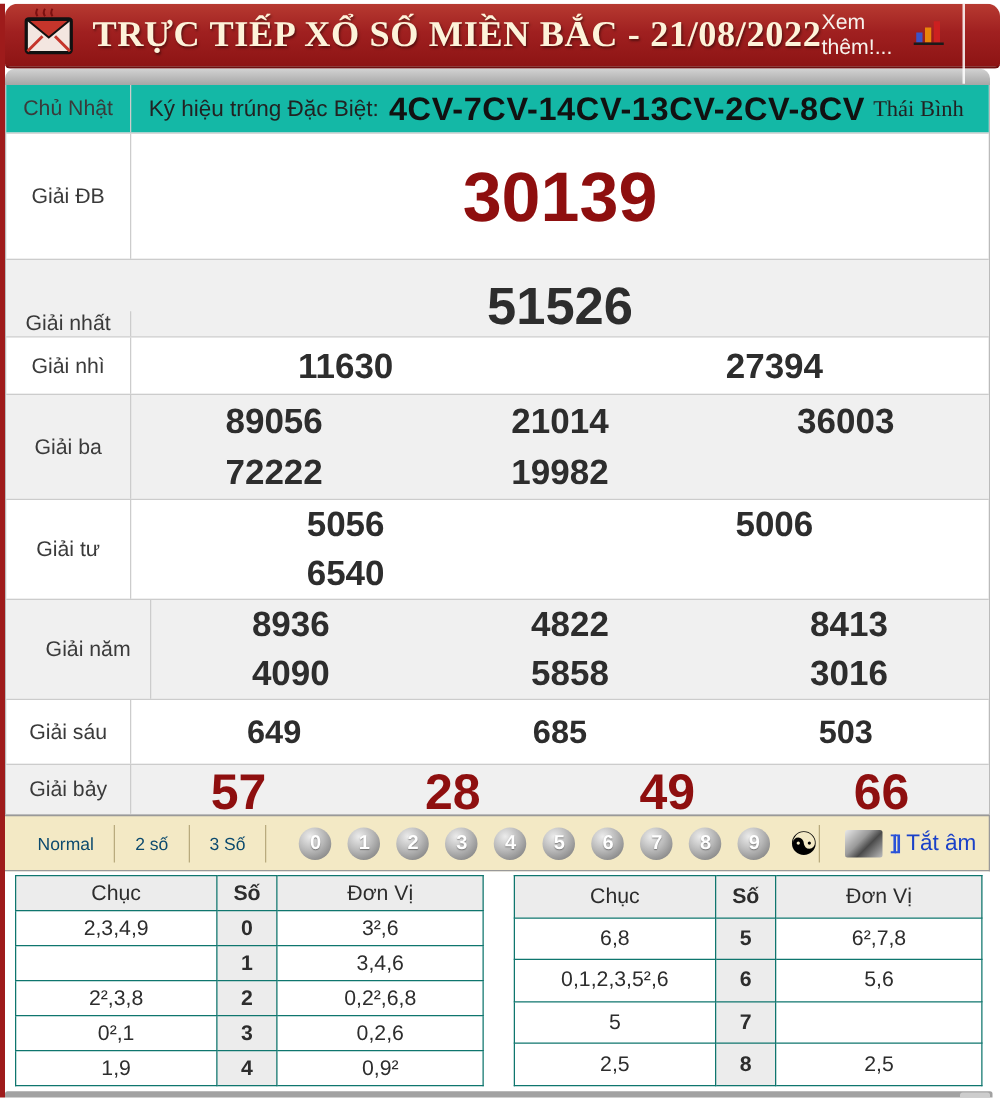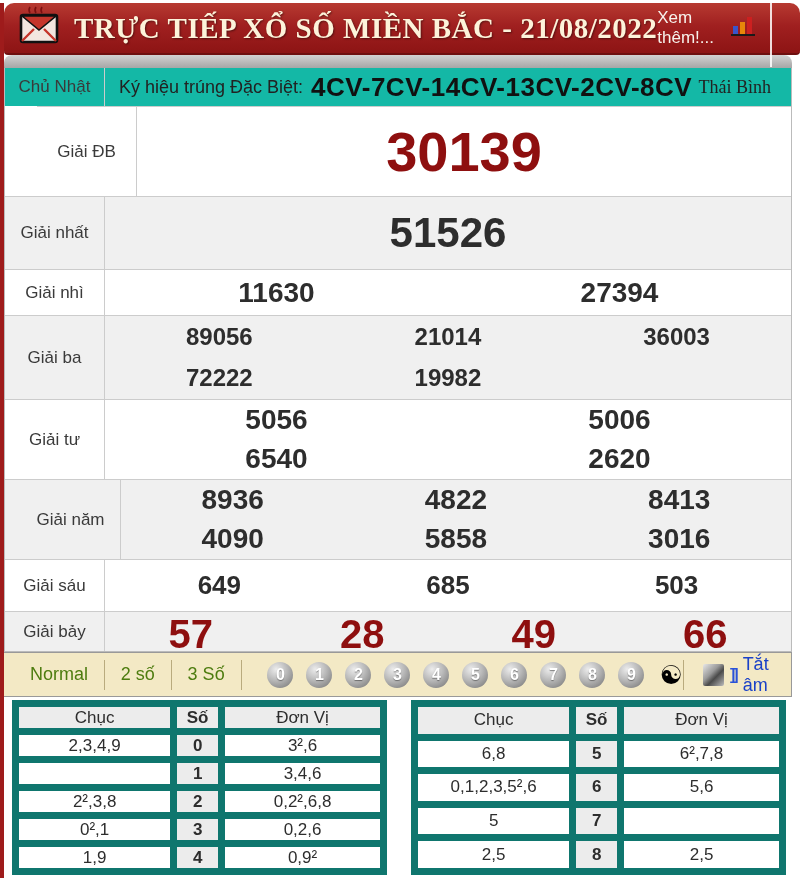--- a/index.html
+++ b/index.html
@@ -29,51 +29,51 @@
     font-size:17px; color:#3a3a3a; text-align:center; }
   .pvals { flex:1; display:flex; flex-wrap:wrap; align-items:center; }
   .pvals span { text-align:center; color:#2d2d2d; font-weight:bold; }
   .gray { background:#f0f0f0; }
   .dayrow { background:#14b8a6; height:38px; }
   .dayrow .pvals { padding:0 14px; flex-wrap:nowrap; }
   .sign-label { font-weight:normal !important; font-size:18px; color:#222 !important; margin-right:8px; }
   .sign-value { font-size:26px; color:#111 !important; letter-spacing:.5px; }
   .province { margin-left:auto; font-family:"Liberation Serif", serif; font-weight:normal !important;
     font-size:18px; color:#222 !important; padding-right:6px; }
-  .r-db { height:90px;margin-left:32px; } .r-db span { width:100%; font-size:56px; color:#8e0f0f; }
-  .r-1  { height:73px; } .r-1 span { width:100%; font-size:42px; }
+  .r-db { height:101px; } .r-db span { width:100%; font-size:56px; color:#8e0f0f; }
+  .r-1  { height:62px;align-items:flex-end; } .r-1 span { width:100%; font-size:42px; }
   .r-2  { height:46px; } .r-2 span { width:50%; font-size:28px; }
-  .r-3  { height:84px; } .r-3 span { width:33.33%; font-size:24px; line-height:40px; }
+  .r-3  { height:84px; } .r-3 span { width:33.33%; font-size:28px; line-height:40px; }
   .r-4  { height:80px; } .r-4 span { width:50%; font-size:28px; line-height:38px; }
   .r-5  { height:80px;padding-left:16px; } .r-5 span { width:33.33%; font-size:28px; line-height:38px; }
   .r-6  { height:52px; } .r-6 span { width:33.33%; font-size:26px; }
   .r-7  { height:40px; } .r-7 span { width:25%; font-size:40px; color:#8e0f0f; }
 
   
   .tbar { margin-right:8px; height:45px; background:#f3e9c5; border:1px solid #999; border-left:none;
     display:flex; align-items:center; padding:0 10px; }
-  .ttab { font-size:18px; color:#4d7c0f; padding:0 16px; cursor:pointer; white-space:nowrap; }
+  .ttab { font-size:14px; color:#0c4a6e; padding:0 16px; cursor:pointer; white-space:nowrap; }
   .tsep { width:1px; height:30px; background:#b9ab7e; }
   .balls { display:flex; align-items:center; gap:13px; margin-left:26px; }
   .ball { width:26px; height:26px; border-radius:50%; cursor:pointer;
     background:radial-gradient(circle at 35% 28%, #ececec, #b8b8b8 45%, #8d8d8d 78%, #7c7c7c);
     color:#fff; font-weight:bold; font-size:16px; display:flex; align-items:center; justify-content:center;
     text-shadow:0 1px 1px rgba(0,0,0,.4); }
   .yin { font-size:26px; color:#000; line-height:1; cursor:pointer; margin-left:2px; }
   .mute { margin-left:auto; display:flex; align-items:center; gap:6px; cursor:pointer; }
   .mute-sep { width:1px; height:30px; background:#b9ab7e; margin-right:14px; }
   .spk-img { width:30px; height:22px; border-radius:2px;
     background:linear-gradient(135deg,#e8e8e8 0%,#9a9a9a 40%,#4a4a4a 60%,#bdbdbd 100%); }
   .spk-wave { color:#2a52d8; font-weight:bold; font-size:16px; letter-spacing:-2px; }
   .mute-label { color:#1a41c8; font-size:18px; }
 
   
   .stats { display:flex; gap:24px; padding:3px 14px 0 8px; }
   .stat-tbl { flex:1; border-collapse:collapse; font-size:17px; color:#2d2d2d; }
-  .stat-tbl th, .stat-tbl td { border:7px solid #0f766e; text-align:center; height:28px; padding:0 4px; }
+  .stat-tbl th, .stat-tbl td { border:1px solid #0f766e; text-align:center; height:28px; padding:0 4px; }
   .stat-tbl th { background:#ececec; font-weight:normal; font-size:17px; }
   .stat-tbl th.dcol { font-weight:bold; }
   .stat-tbl td.dcol { background:#ececec; font-weight:bold; width:13%; }
   .stat-tbl th:nth-child(1), .stat-tbl td:nth-child(1) { width:43%; }
   .stat-tbl th:nth-child(3), .stat-tbl td:nth-child(3) { width:44%;margin-top:36px; }
 
   
   .hscroll { margin:4px 6px 0 0; height:10px; background:#a2a2a2; border-radius:2px; position:relative; }
   .hscroll-thumb { position:absolute; right:2px; top:1px; width:24px; height:8px; background:#cdcdcd; border-radius:2px; }
 </style>
@@ -150,21 +150,20 @@
         <span>19982</span>
       </div>
     </div>
 
     <div class="prow r-4">
       <div class="plabel">Giải tư</div>
       <div class="pvals">
         <span>5056</span>
         <span>5006</span>
         <span>6540</span>
-        <span>2620</span>
       </div>
     </div>
 
     <div class="prow r-5 gray">
       <div class="plabel">Giải năm</div>
       <div class="pvals">
         <span>8936</span>
         <span>4822</span>
         <span>8413</span>
         <span>4090</span>

